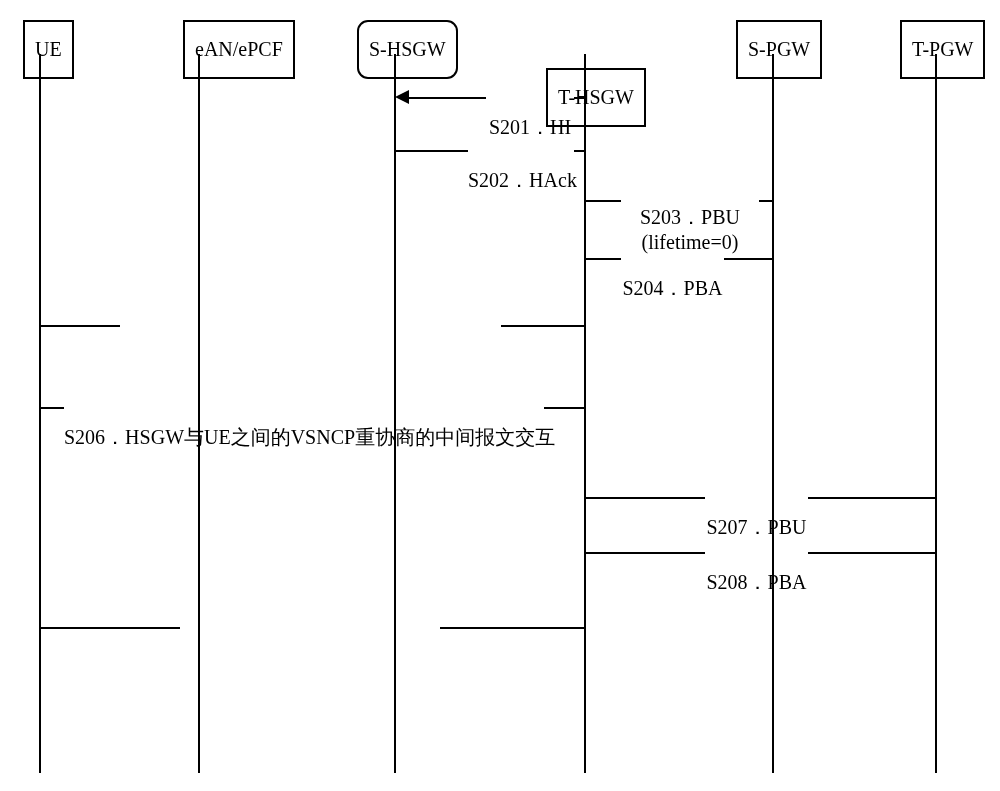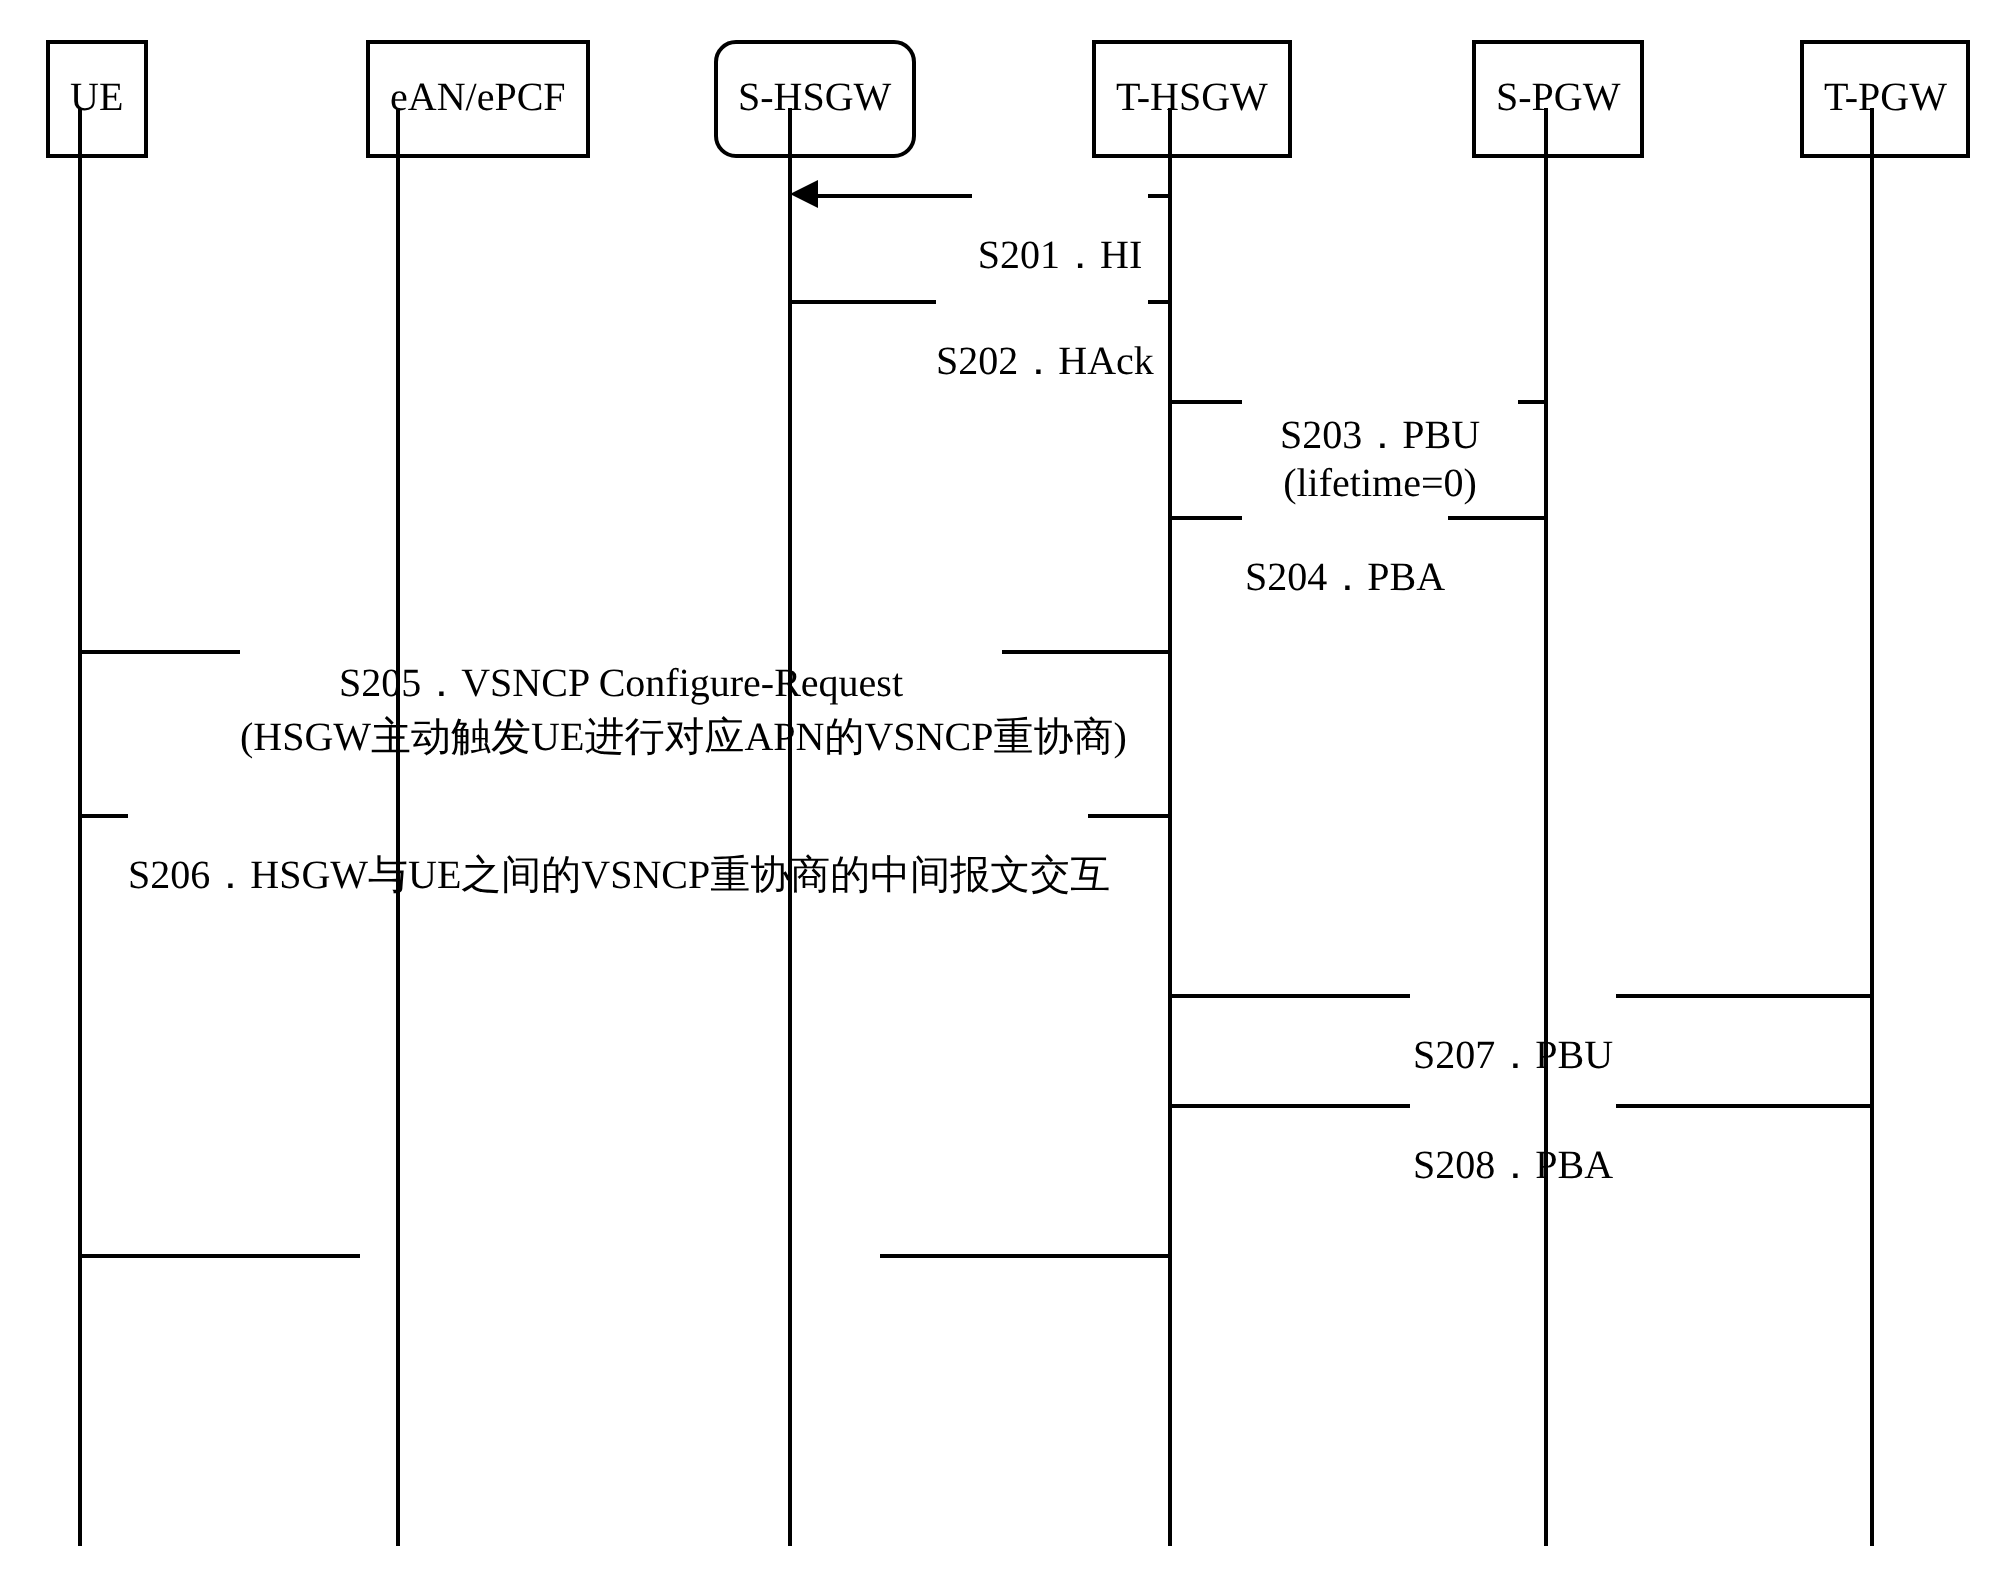--- a/index.html
+++ b/index.html
@@ -56,21 +56,21 @@
   }
 </style>
 </head>
 <body>
 
 <div class="canvas">
 
   <div class="lifeline-box" style="left:23px;"><span>UE</span></div>
   <div class="lifeline-box" style="left:155px;margin-left:28px;"><span>eAN/ePCF</span></div>
   <div class="lifeline-box" style="left:357px;border-radius:11px;"><span>S-HSGW</span></div>
-  <div class="lifeline-box" style="left:546px;"><span>T-HSGW</span></div>
+  <div class="lifeline-box" style="left:546px;margin-top:48px;"><span>T-HSGW</span></div>
   <div class="lifeline-box" style="left:736px;"><span>S-PGW</span></div>
   <div class="lifeline-box" style="left:900px;"><span>T-PGW</span></div>
 
   <div class="lifeline" style="left:39px;"></div>
   <div class="lifeline" style="left:198px;"></div>
   <div class="lifeline" style="left:394px;"></div>
   <div class="lifeline" style="left:584px;"></div>
   <div class="lifeline" style="left:772px;"></div>
   <div class="lifeline" style="left:935px;"></div>
 
@@ -89,24 +89,20 @@
     <span>S203．PBU</span><br>
     <span>(lifetime=0)</span>
   </div>
 
   <div class="msg-line" style="top:258px; left:585px; width:36px;"></div>
   <div class="msg-line" style="top:258px; left:724px; width:49px;"></div>
   <div class="msg-label" style="top:247px; left:621px; width:103px;">S204．PBA</div>
 
   <div class="msg-line" style="top:325px; left:40px; width:80px;"></div>
   <div class="msg-line" style="top:325px; left:501px; width:84px;"></div>
-  <div class="msg-label" style="top:300px; left:120px; width:381px;">
-    <span>S205．VSNCP Configure-Request</span><br>
-    <span>(HSGW主动触发UE进行对应APN的VSNCP重协商)</span>
-  </div>
 
   <div class="msg-line" style="top:407px; left:40px; width:24px;"></div>
   <div class="msg-line" style="top:407px; left:544px; width:41px;"></div>
   <div class="msg-label" style="top:396px; left:64px; width:480px;">S206．HSGW与UE之间的VSNCP重协商的中间报文交互</div>
 
   <div class="msg-line" style="top:497px; left:585px; width:120px;"></div>
   <div class="msg-line" style="top:497px; left:808px; width:128px;"></div>
   <div class="msg-label" style="top:486px; left:705px; width:103px;">S207．PBU</div>
 
   <div class="msg-line" style="top:552px; left:585px; width:120px;"></div>

